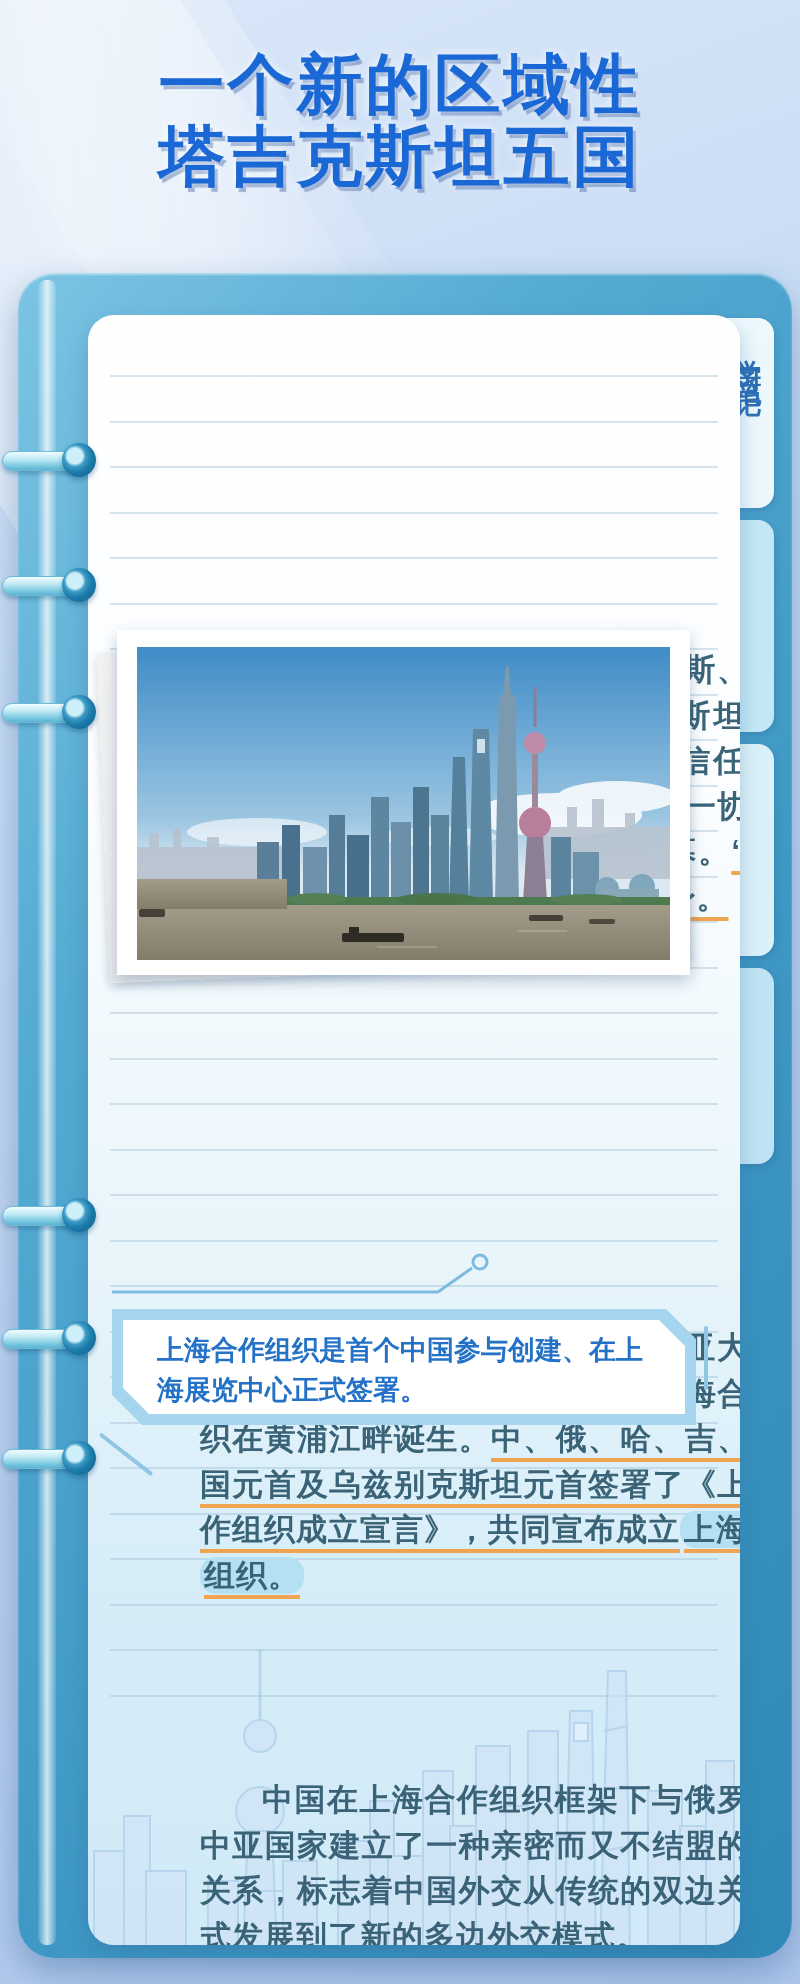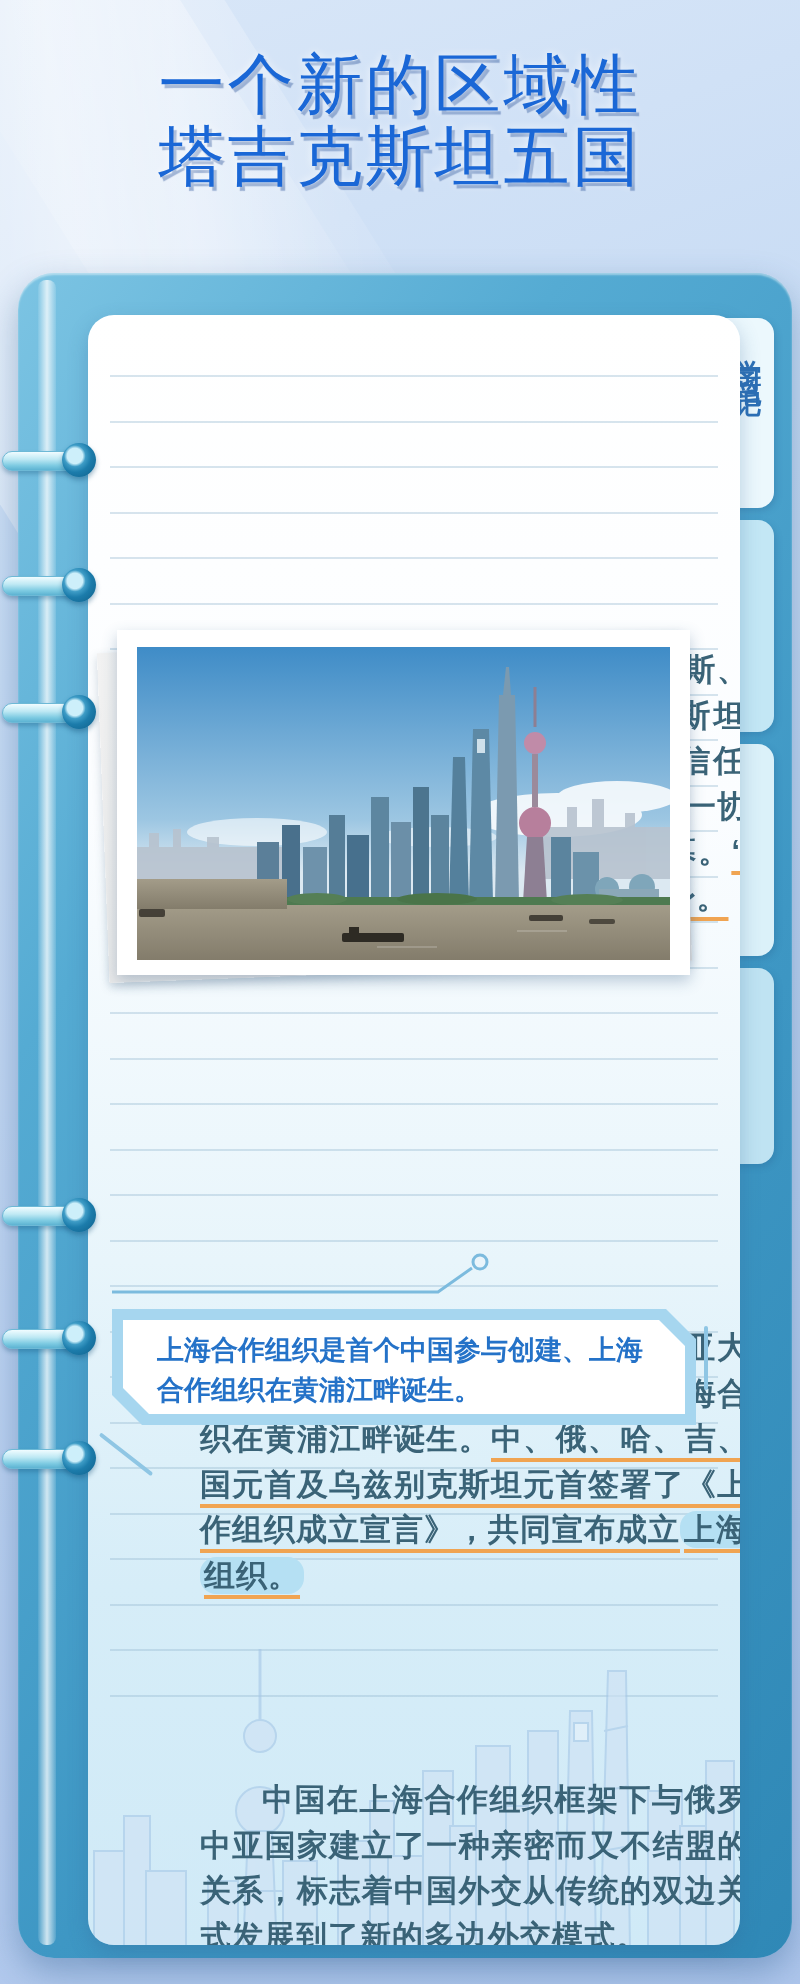--- a/index.html
+++ b/index.html
@@ -7,21 +7,21 @@
     position:relative; width:800px; height:1984px; margin:0 auto; overflow:hidden;
     font-family:"Liberation Sans", sans-serif;
     background:linear-gradient(160deg,#d9e7f8 0%,#c7dbf4 30%,#bed3f1 55%,#b4cbee 80%,#aec6ec 100%);
   }
   .streak{position:absolute;background:linear-gradient(115deg,rgba(255,255,255,0) 0%,rgba(255,255,255,.55) 50%,rgba(255,255,255,0) 100%);transform:rotate(-32deg);pointer-events:none;}
   .streak.s1{left:-140px;top:-60px;width:420px;height:560px;}
   .streak.s2{left:60px;top:-120px;width:260px;height:620px;opacity:.6;}
 
   
   .title{position:absolute;top:48px;left:0;width:100%;text-align:center;
-    font-size:66px;line-height:72px;font-weight:400;letter-spacing:3px;color:#1a67d6;
+    font-size:66px;line-height:72px;font-weight:700;letter-spacing:3px;color:#1a67d6;
     text-shadow:0 0 8px rgba(255,255,255,.75), 3px 4px 1px rgba(16,61,140,.4);}
 
   
   .card{position:absolute;left:18px;top:273px;width:774px;height:1685px;border-radius:36px;
     background:linear-gradient(125deg,#7cc4e3 0%,#55abd3 28%,#3e97c4 62%,#2f88b6 100%);
     box-shadow:0 14px 34px rgba(40,90,140,.38), inset 0 2px 2px rgba(255,255,255,.45);}
   .spine{position:absolute;left:38px;top:280px;width:18px;height:1665px;
     background:linear-gradient(90deg,rgba(255,255,255,.08),rgba(255,255,255,.75),rgba(255,255,255,.12));border-radius:8px;}
 
   
@@ -235,21 +235,21 @@
     </svg>
   </div>
 
   <svg class="decor" viewBox="0 0 420 46">
     <polyline points="12,40 338,40 372,16" fill="none" stroke="#7cbbde" stroke-width="3"></polyline>
     <circle cx="380" cy="10" r="7" fill="#eaf5fb" stroke="#7cbbde" stroke-width="3"></circle>
   </svg>
 
   <div class="callout">
     <div class="callout-inner">
-      <p class="callout-text">上海合作组织是首个中国参与创建、上海合作组织在黄浦江畔诞生。</p>
+      <p class="callout-text">上海合作组织是首个中国参与创建、在上海展览中心正式签署。</p>
     </div>
   </div>
   <div class="echo-r"></div>
   <div class="echo-b"></div>
 
   <div class="ring" style="top:451px">
       <div class="bar"></div>
       <div class="head"></div>
     </div>
   <div class="ring" style="top:576px">

